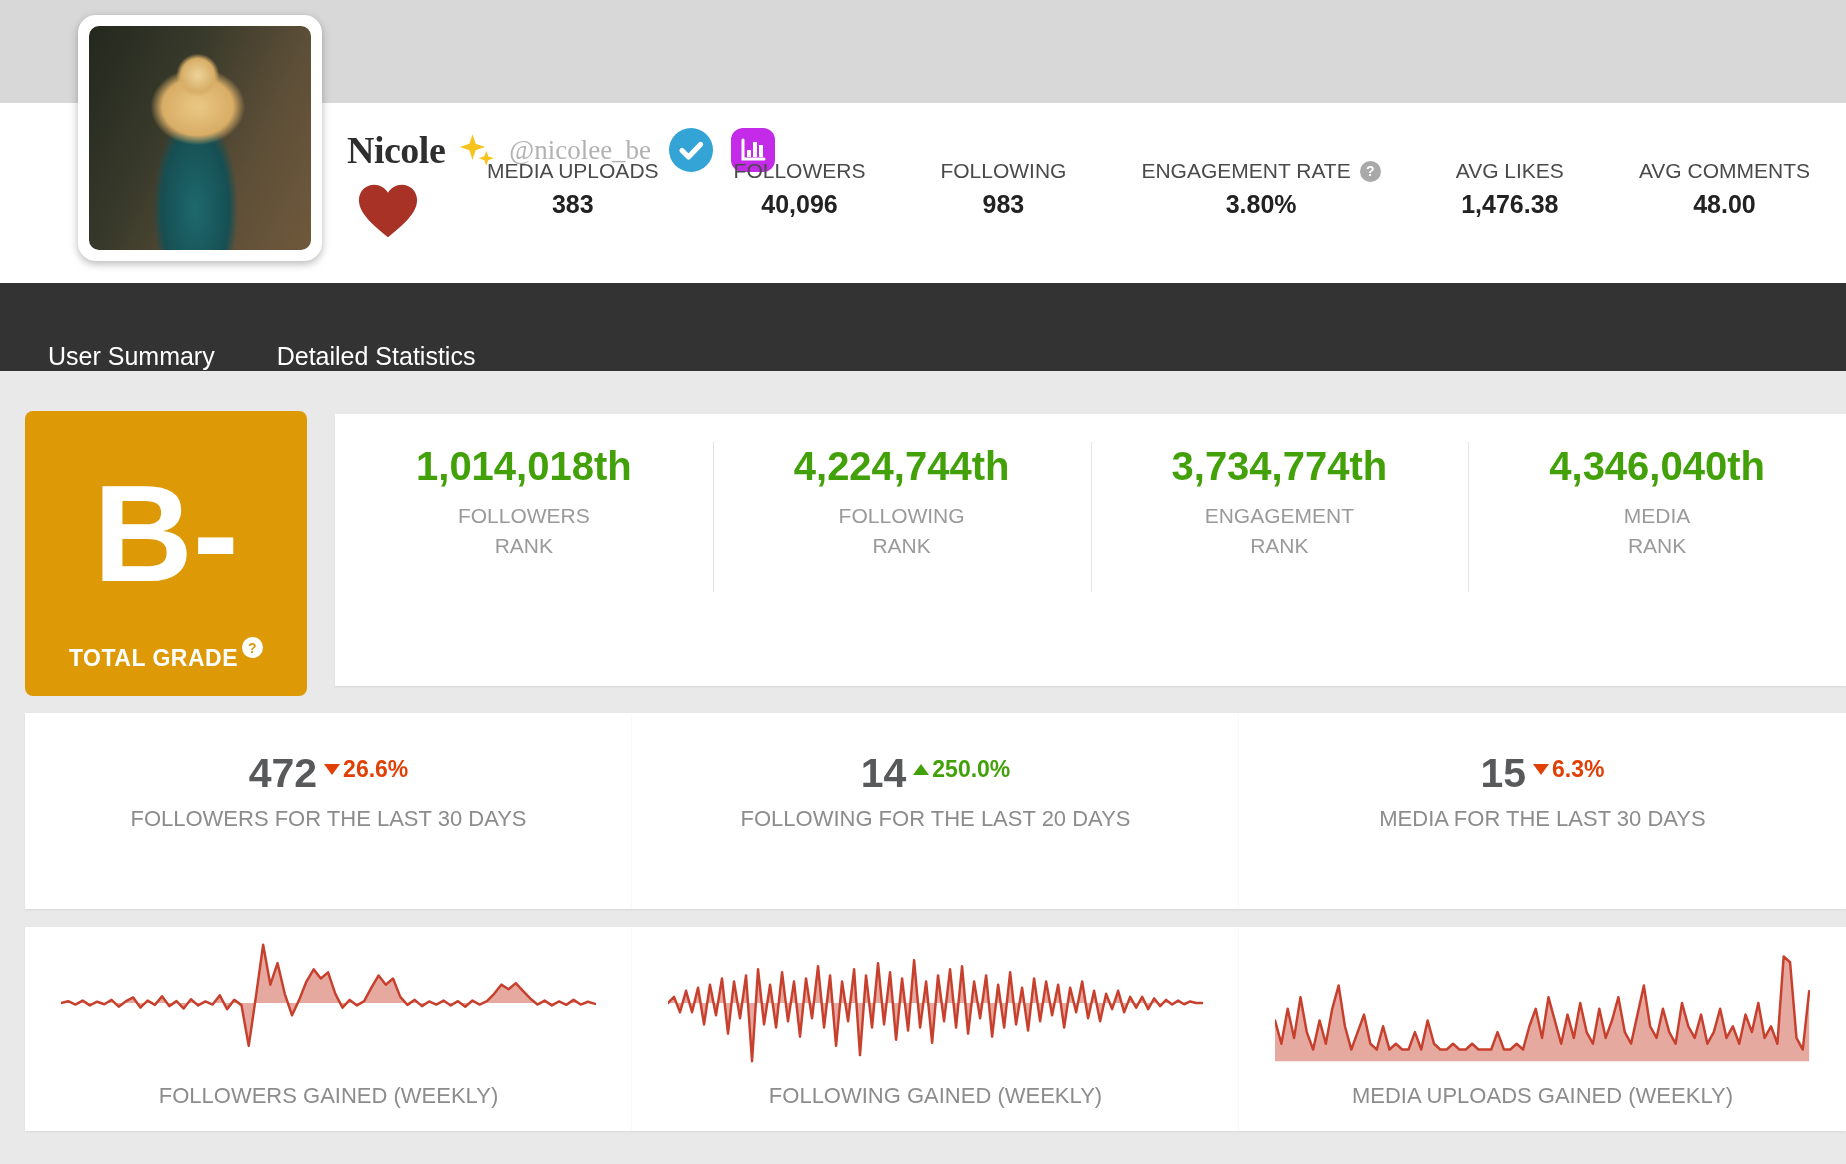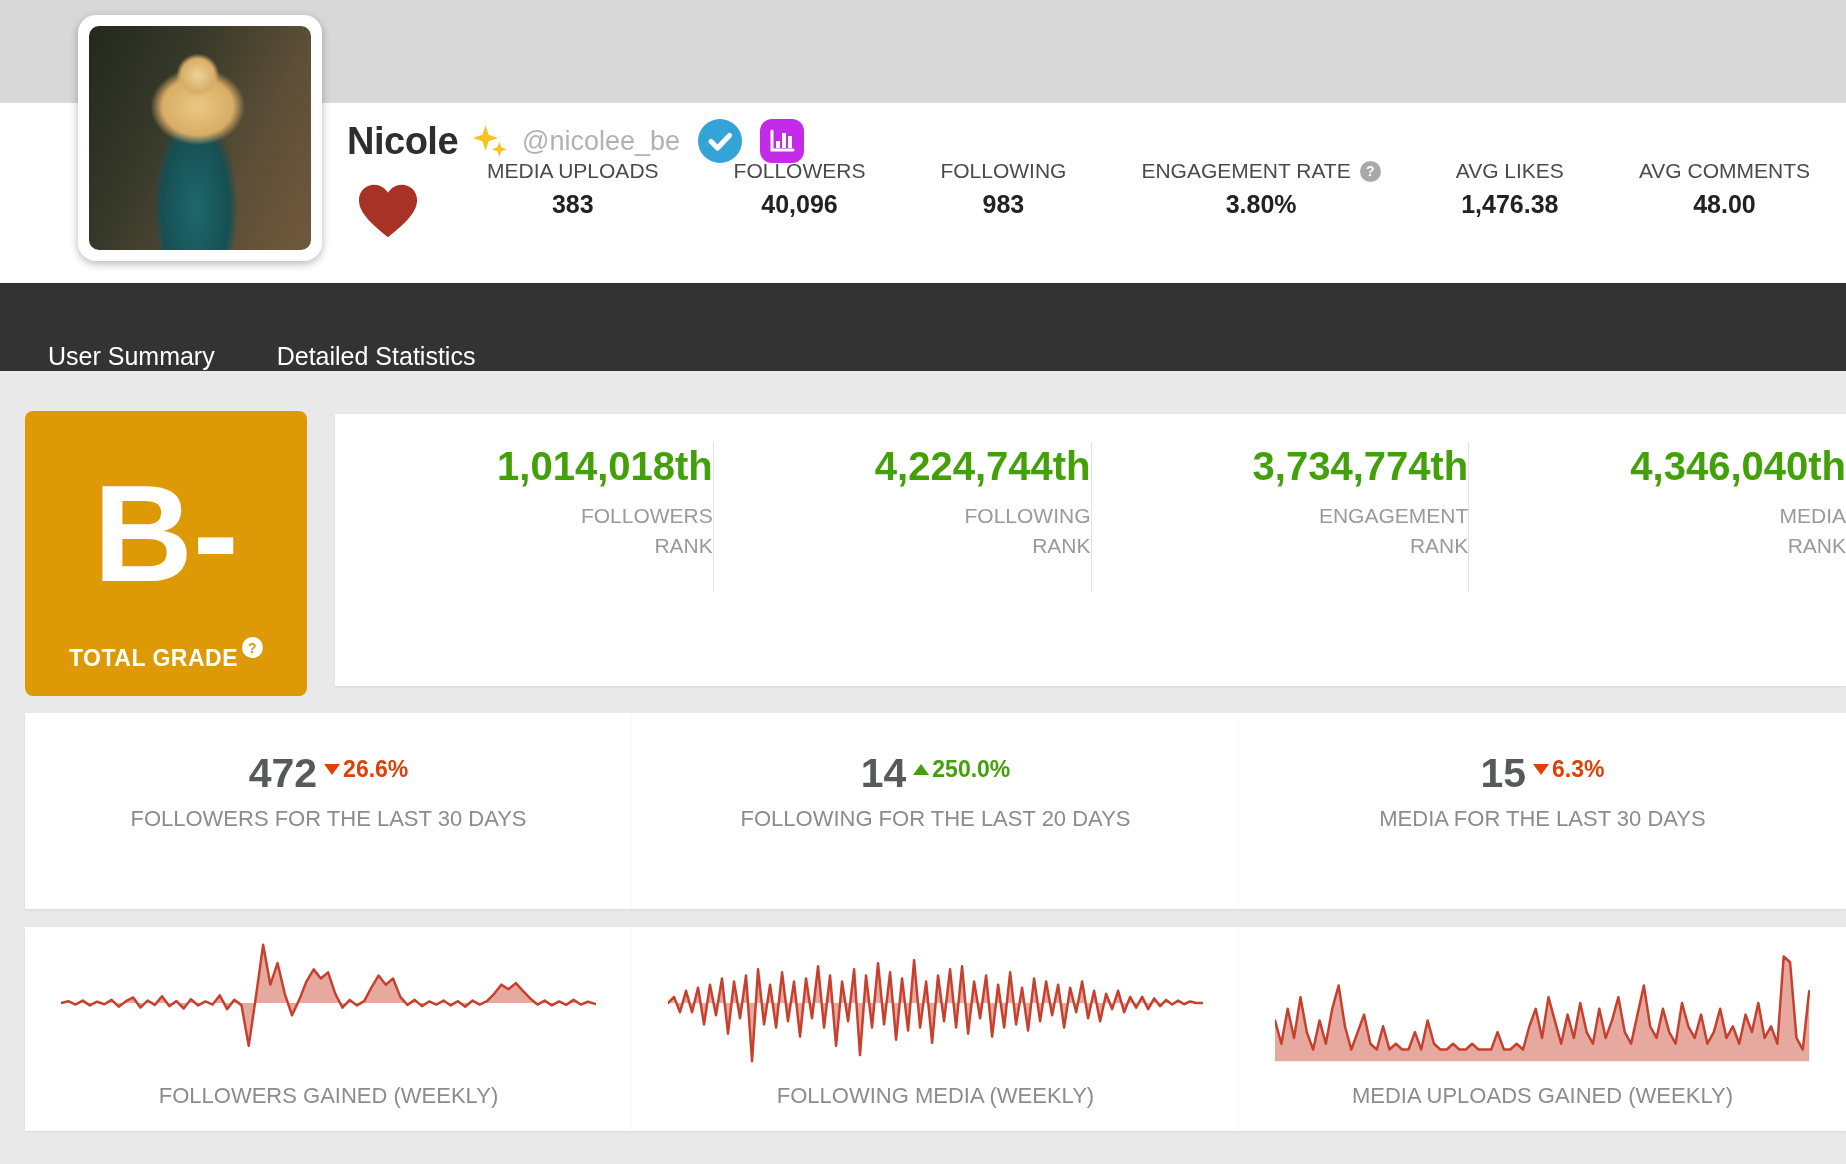--- a/index.html
+++ b/index.html
@@ -18,21 +18,21 @@
   }
   .avatar-img {
     width:100%; height:100%; border-radius:10px;
     background:
       radial-gradient(circle 30px at 49% 22%, #ecd39a 0%, #d8ae67 55%, rgba(216,174,103,0) 72%),
       radial-gradient(ellipse 64px 52px at 49% 36%, #e9c884 0%, #d9ad66 55%, rgba(217,173,102,0) 74%),
       radial-gradient(ellipse 56px 130px at 48% 82%, #1e686c 0%, #164f53 60%, rgba(22,79,83,0) 76%),
       linear-gradient(115deg, #23281e 0%, #37392a 35%, #5c4e37 68%, #70593c 100%);
   }
   .heart { position:absolute; left:358px; top:80px; width:60px; height:56px; }
-  .name-row { position:absolute; left:347px; top:12px; display:flex; align-items:center; height:52px; }
+  .name-row { position:absolute; left:347px; top:21px; display:flex; align-items:center; height:52px;font-family:Liberation Serif, serif; }
   .name { font-size:38px; font-weight:bold; color:#2E2E2E; letter-spacing:-0.5px; }
   .sparkle { margin-left:14px; width:36px; height:36px; }
   .handle { margin-left:14px; font-size:27px; color:#B2B2B2; }
   .badge { margin-left:18px; width:44px; height:44px; }
   .stats-row { position:absolute; left:487px; right:36px; top:56px; display:flex; justify-content:space-between; }
   .stat-col { text-align:center; }
   .stat-label { font-size:21px; color:#4A4A4A; white-space:nowrap; display:flex; align-items:center; justify-content:flex-end; }
   .stat-value { font-size:25px; font-weight:bold; color:#222; margin-top:7px; }
   .help-dot {
     display:inline-flex; align-items:center; justify-content:center;
@@ -53,21 +53,21 @@
   .grade-help {
     display:inline-flex; align-items:center; justify-content:center;
     width:21px; height:21px; border-radius:50%; background:#fff; color:#DE9A06;
     font-size:14px; font-weight:bold; vertical-align:top; margin:-8px 0 0 4px;
   }
   .rank-panel {
     flex:1; height:272px; margin-top:3px; background:#fff;
     box-shadow:0 1px 2px rgba(0,0,0,.08);
     display:grid; grid-template-columns:repeat(4,1fr); position:relative;
   }
-  .rank-col { text-align:right; padding-top:30px; position:relative; }
+  .rank-col { text-align:center; padding-top:30px; position:relative; }
   .rank-col + .rank-col::before {
     content:""; position:absolute; left:0; top:28px; width:1px; height:150px; background:#E3E3E3;
   }
   .rank-value { font-size:40px; font-weight:bold; color:#42A008; }
   .rank-label { margin-top:12px; font-size:21px; color:#9A9A9A; line-height:30px; }
   
   .cards-row { display:grid; grid-template-columns:repeat(3,1fr); margin:17px 0 0 25px; width:1821px; }
   .cards-row.charts { margin-top:18px; }
   .delta-card {
     background:#fff; height:196px; box-shadow:0 1px 2px rgba(0,0,0,.08);
@@ -255,21 +255,21 @@
           <polygon points="0.0,66.0 7.6,64.1 15.1,67.6 22.7,63.5 30.3,68.5 37.8,64.7 45.4,67.3 53.0,62.8 60.5,69.8 68.1,64.1 75.7,60.3 83.2,70.7 90.8,63.5 98.4,67.9 105.9,59.1 113.5,69.2 121.1,64.1 128.6,71.7 136.2,62.2 143.8,68.5 151.4,64.4 158.9,67.6 166.5,58.1 174.1,72.3 181.6,62.8 189.2,68.2 196.8,110.2 204.3,59.7 211.9,6.0 219.5,47.1 227.0,24.9 234.6,56.5 242.2,78.6 249.7,62.8 257.3,43.9 264.9,31.3 272.4,40.7 280.0,34.4 287.6,56.5 295.1,70.7 302.7,62.8 310.3,68.5 317.8,64.1 325.4,50.2 333.0,37.6 340.5,47.1 348.1,40.7 355.7,59.7 363.2,67.9 370.8,62.8 378.4,69.2 385.9,64.4 393.5,67.6 401.1,63.5 408.6,68.5 416.2,64.1 423.8,69.8 431.4,63.5 438.9,67.6 446.5,64.1 454.1,56.5 461.6,47.1 469.2,51.8 476.8,45.5 484.3,53.4 491.9,61.3 499.5,67.6 507.0,63.5 514.6,68.5 522.2,64.4 529.7,67.9 537.3,62.8 544.9,67.6 552.4,64.7 560.0,66.9 560,66 0,66" fill="rgba(199,64,45,0.45)"></polygon>
           <polyline points="0.0,66.0 7.6,64.1 15.1,67.6 22.7,63.5 30.3,68.5 37.8,64.7 45.4,67.3 53.0,62.8 60.5,69.8 68.1,64.1 75.7,60.3 83.2,70.7 90.8,63.5 98.4,67.9 105.9,59.1 113.5,69.2 121.1,64.1 128.6,71.7 136.2,62.2 143.8,68.5 151.4,64.4 158.9,67.6 166.5,58.1 174.1,72.3 181.6,62.8 189.2,68.2 196.8,110.2 204.3,59.7 211.9,6.0 219.5,47.1 227.0,24.9 234.6,56.5 242.2,78.6 249.7,62.8 257.3,43.9 264.9,31.3 272.4,40.7 280.0,34.4 287.6,56.5 295.1,70.7 302.7,62.8 310.3,68.5 317.8,64.1 325.4,50.2 333.0,37.6 340.5,47.1 348.1,40.7 355.7,59.7 363.2,67.9 370.8,62.8 378.4,69.2 385.9,64.4 393.5,67.6 401.1,63.5 408.6,68.5 416.2,64.1 423.8,69.8 431.4,63.5 438.9,67.6 446.5,64.1 454.1,56.5 461.6,47.1 469.2,51.8 476.8,45.5 484.3,53.4 491.9,61.3 499.5,67.6 507.0,63.5 514.6,68.5 522.2,64.4 529.7,67.9 537.3,62.8 544.9,67.6 552.4,64.7 560.0,66.9" fill="none" stroke="#C7402D" stroke-width="2.6" stroke-linejoin="round" stroke-linecap="round"></polyline>
         </svg>
         <div class="chart-label">FOLLOWERS GAINED (WEEKLY)</div>
       </div>
       <div class="chart-card">
         <svg class="spark" viewBox="0 0 560 132" preserveAspectRatio="none">
           <polygon points="0.0,66.0 6.3,59.7 12.6,75.5 18.9,53.4 25.2,75.5 31.5,50.2 37.8,88.1 44.0,47.1 50.3,78.6 56.6,40.7 62.9,97.6 69.2,43.9 75.5,81.8 81.8,37.6 88.1,126.0 94.4,31.3 100.7,88.1 107.0,47.1 113.3,91.3 119.6,34.4 125.8,84.9 132.1,43.9 138.4,100.7 144.7,40.7 151.0,81.8 157.3,28.1 163.6,91.3 169.9,37.6 176.2,110.2 182.5,43.9 188.8,84.9 195.1,31.3 201.3,119.7 207.6,37.6 213.9,91.3 220.2,24.9 226.5,88.1 232.8,34.4 239.1,103.9 245.4,40.7 251.7,94.4 258.0,21.8 264.3,91.3 270.6,43.9 276.9,107.1 283.1,37.6 289.4,84.9 295.7,31.3 302.0,91.3 308.3,28.1 314.6,97.6 320.9,43.9 327.2,81.8 333.5,37.6 339.8,100.7 346.1,47.1 352.4,91.3 358.7,34.4 364.9,88.1 371.2,50.2 377.5,94.4 383.8,40.7 390.1,84.9 396.4,43.9 402.7,78.6 409.0,47.1 415.3,91.3 421.6,50.2 427.9,75.5 434.2,43.9 440.4,81.8 446.7,53.4 453.0,84.9 459.3,56.5 465.6,72.3 471.9,53.4 478.2,75.5 484.5,59.7 490.8,70.7 497.1,59.7 503.4,72.3 509.7,61.3 516.0,69.2 522.2,62.8 528.5,67.6 534.8,63.5 541.1,67.3 547.4,64.4 553.7,66.0 560.0,66.0 560,66 0,66" fill="rgba(199,64,45,0.45)"></polygon>
           <polyline points="0.0,66.0 6.3,59.7 12.6,75.5 18.9,53.4 25.2,75.5 31.5,50.2 37.8,88.1 44.0,47.1 50.3,78.6 56.6,40.7 62.9,97.6 69.2,43.9 75.5,81.8 81.8,37.6 88.1,126.0 94.4,31.3 100.7,88.1 107.0,47.1 113.3,91.3 119.6,34.4 125.8,84.9 132.1,43.9 138.4,100.7 144.7,40.7 151.0,81.8 157.3,28.1 163.6,91.3 169.9,37.6 176.2,110.2 182.5,43.9 188.8,84.9 195.1,31.3 201.3,119.7 207.6,37.6 213.9,91.3 220.2,24.9 226.5,88.1 232.8,34.4 239.1,103.9 245.4,40.7 251.7,94.4 258.0,21.8 264.3,91.3 270.6,43.9 276.9,107.1 283.1,37.6 289.4,84.9 295.7,31.3 302.0,91.3 308.3,28.1 314.6,97.6 320.9,43.9 327.2,81.8 333.5,37.6 339.8,100.7 346.1,47.1 352.4,91.3 358.7,34.4 364.9,88.1 371.2,50.2 377.5,94.4 383.8,40.7 390.1,84.9 396.4,43.9 402.7,78.6 409.0,47.1 415.3,91.3 421.6,50.2 427.9,75.5 434.2,43.9 440.4,81.8 446.7,53.4 453.0,84.9 459.3,56.5 465.6,72.3 471.9,53.4 478.2,75.5 484.5,59.7 490.8,70.7 497.1,59.7 503.4,72.3 509.7,61.3 516.0,69.2 522.2,62.8 528.5,67.6 534.8,63.5 541.1,67.3 547.4,64.4 553.7,66.0 560.0,66.0" fill="none" stroke="#C7402D" stroke-width="2.6" stroke-linejoin="round" stroke-linecap="round"></polyline>
         </svg>
-        <div class="chart-label">FOLLOWING MEDIA (WEEKLY)</div>
+        <div class="chart-label">FOLLOWING GAINED (WEEKLY)</div>
       </div>
       <div class="chart-card">
         <svg class="spark" viewBox="0 0 560 132" preserveAspectRatio="none">
           <polygon points="0.0,84.0 6.7,108.0 13.3,72.0 20.0,102.0 26.7,60.0 33.3,96.0 40.0,114.0 46.7,84.0 53.3,108.0 60.0,72.0 66.7,48.0 73.3,90.0 80.0,114.0 86.7,96.0 93.3,78.0 100.0,108.0 106.7,114.0 113.3,90.0 120.0,114.0 126.7,108.0 133.3,114.0 140.0,114.0 146.7,96.0 153.3,114.0 160.0,84.0 166.7,108.0 173.3,114.0 180.0,114.0 186.7,108.0 193.3,114.0 200.0,114.0 206.7,108.0 213.3,114.0 220.0,114.0 226.7,114.0 233.3,96.0 240.0,114.0 246.7,114.0 253.3,108.0 260.0,114.0 266.7,90.0 273.3,72.0 280.0,102.0 286.7,60.0 293.3,84.0 300.0,108.0 306.7,78.0 313.3,102.0 320.0,66.0 326.7,96.0 333.3,108.0 340.0,72.0 346.7,102.0 353.3,84.0 360.0,60.0 366.7,96.0 373.3,108.0 380.0,78.0 386.7,48.0 393.3,90.0 400.0,102.0 406.7,72.0 413.3,96.0 420.0,108.0 426.7,66.0 433.3,90.0 440.0,102.0 446.7,78.0 453.3,108.0 460.0,96.0 466.7,72.0 473.3,102.0 480.0,90.0 486.7,108.0 493.3,78.0 500.0,96.0 506.7,66.0 513.3,102.0 520.0,90.0 526.7,108.0 533.3,18.0 540.0,24.0 546.7,102.0 553.3,114.0 560.0,54.0 560,126 0,126" fill="rgba(199,64,45,0.45)"></polygon>
           <polyline points="0.0,84.0 6.7,108.0 13.3,72.0 20.0,102.0 26.7,60.0 33.3,96.0 40.0,114.0 46.7,84.0 53.3,108.0 60.0,72.0 66.7,48.0 73.3,90.0 80.0,114.0 86.7,96.0 93.3,78.0 100.0,108.0 106.7,114.0 113.3,90.0 120.0,114.0 126.7,108.0 133.3,114.0 140.0,114.0 146.7,96.0 153.3,114.0 160.0,84.0 166.7,108.0 173.3,114.0 180.0,114.0 186.7,108.0 193.3,114.0 200.0,114.0 206.7,108.0 213.3,114.0 220.0,114.0 226.7,114.0 233.3,96.0 240.0,114.0 246.7,114.0 253.3,108.0 260.0,114.0 266.7,90.0 273.3,72.0 280.0,102.0 286.7,60.0 293.3,84.0 300.0,108.0 306.7,78.0 313.3,102.0 320.0,66.0 326.7,96.0 333.3,108.0 340.0,72.0 346.7,102.0 353.3,84.0 360.0,60.0 366.7,96.0 373.3,108.0 380.0,78.0 386.7,48.0 393.3,90.0 400.0,102.0 406.7,72.0 413.3,96.0 420.0,108.0 426.7,66.0 433.3,90.0 440.0,102.0 446.7,78.0 453.3,108.0 460.0,96.0 466.7,72.0 473.3,102.0 480.0,90.0 486.7,108.0 493.3,78.0 500.0,96.0 506.7,66.0 513.3,102.0 520.0,90.0 526.7,108.0 533.3,18.0 540.0,24.0 546.7,102.0 553.3,114.0 560.0,54.0" fill="none" stroke="#C7402D" stroke-width="2.6" stroke-linejoin="round" stroke-linecap="round"></polyline>
         </svg>
         <div class="chart-label">MEDIA UPLOADS GAINED (WEEKLY)</div>
       </div>
     </section>
 </main>

